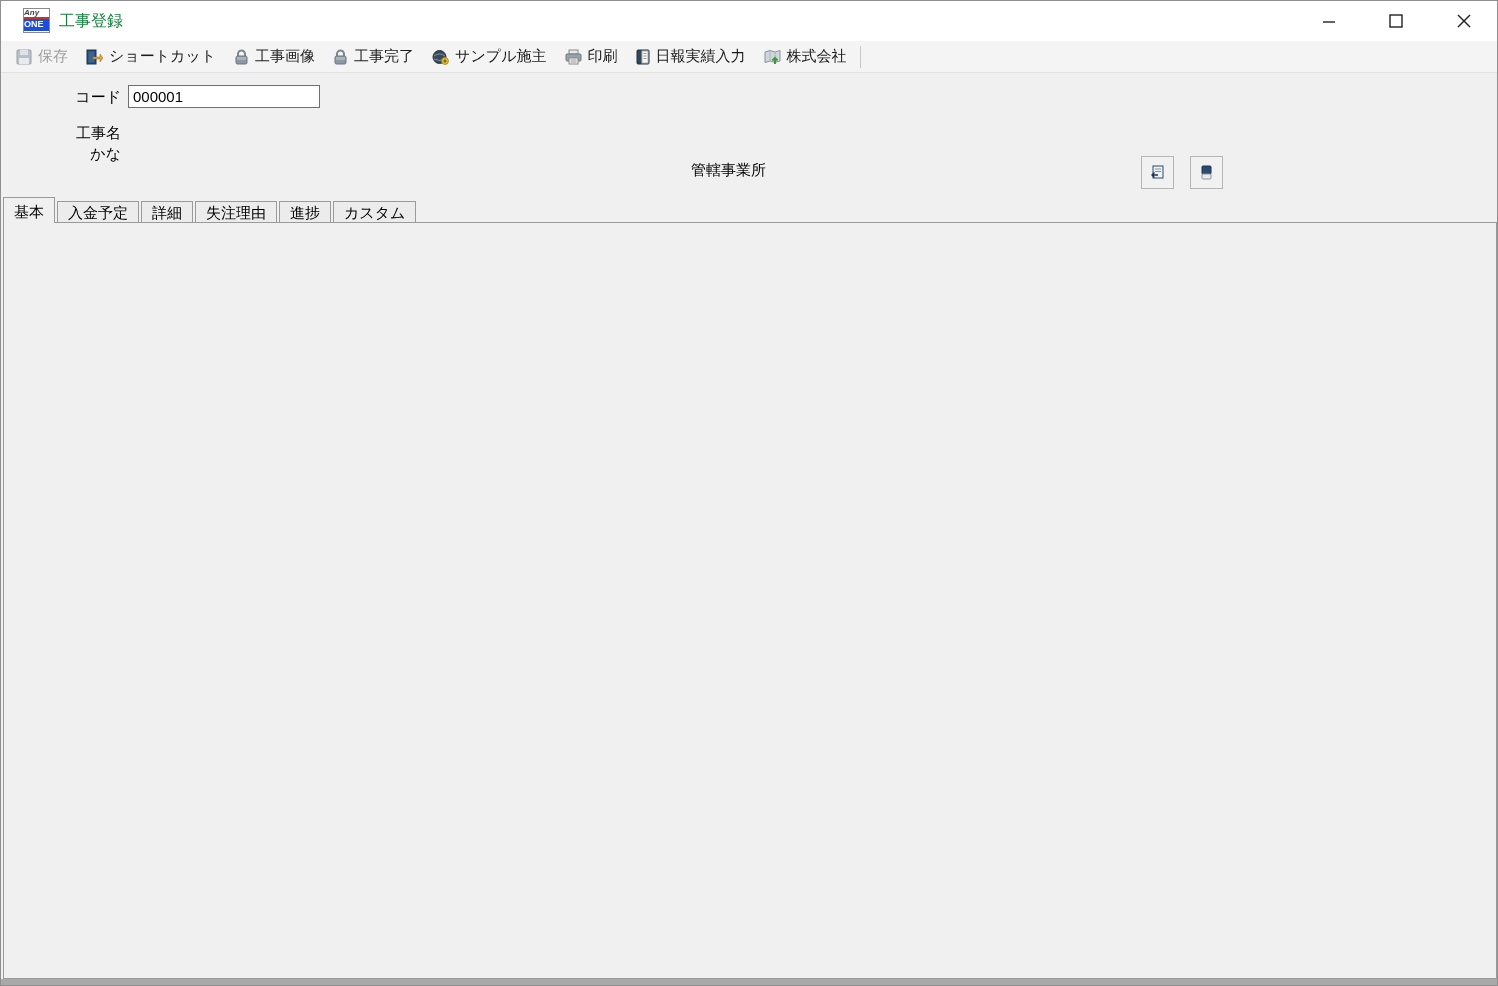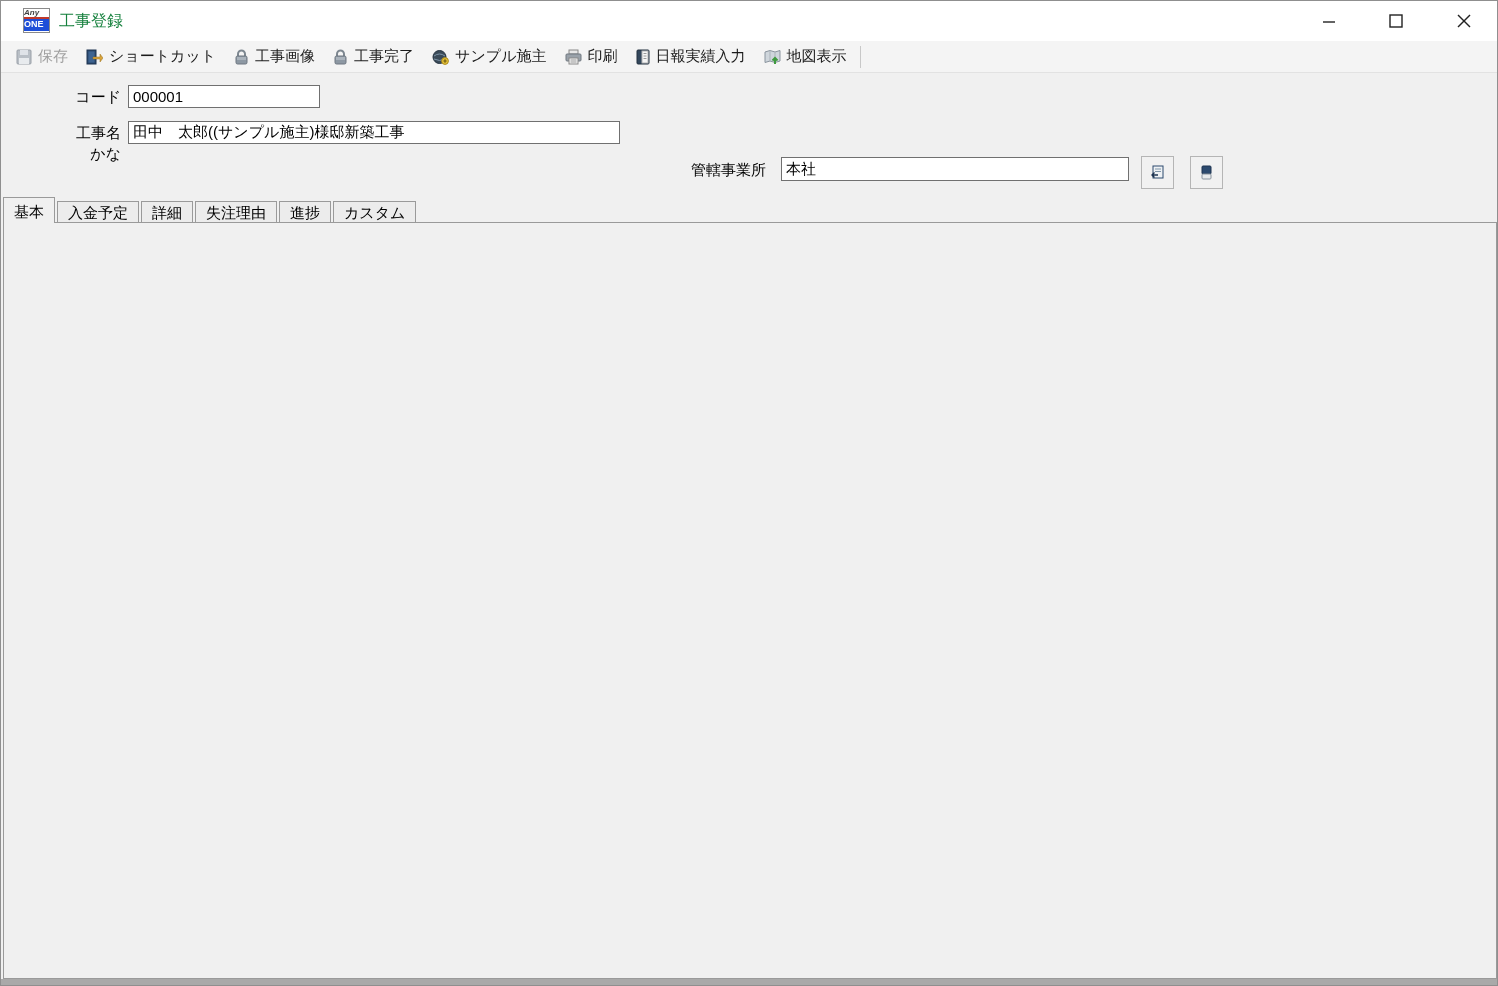--- a/index.html
+++ b/index.html
@@ -150,35 +150,33 @@
         </svg>
       <span>日報実績入力</span>
     </div>
     <div class="tb-item">
       <svg width="17" height="16">
           <path d="M1 3 L6 1.5 L11 3 L16 1.5 V12 L11 13.5 L6 12 L1 13.5 Z" fill="#cfd6dc" stroke="#8a949e"></path>
           <line x1="6" y1="1.5" x2="6" y2="12" stroke="#aab3ba"></line>
           <line x1="11" y1="3" x2="11" y2="13.5" stroke="#aab3ba"></line>
           <path d="M11 15 V9 M8.5 11.5 L11 9 L13.5 11.5" stroke="#3f9a3f" stroke-width="2" fill="none"></path>
         </svg>
-      <span>地図表示</span>
+      <span>株式会社</span>
     </div>
     <div class="tb-sep"></div>
   </div>
 
   <div class="lbl" style="left:0;width:120px;top:84px;">コード</div>
   <input class="inp" style="left: 127px; top: 84px; width: 192px;" value="000001">
 
   <div class="lbl" style="left:0;width:120px;top:120px;">工事名</div>
-  <input class="inp" style="left: 127px; top: 120px; width: 492px;" value="田中　太郎((サンプル施主)様邸新築工事">
 
   <div class="lbl" style="left:0;width:120px;top:141px;">かな</div>
 
   <div class="lbl" style="left:645px;width:120px;top:157px;">管轄事業所</div>
-  <input class="inp" style="left: 780px; top: 156px; width: 348px; height: 24px;" value="本社">
   <div class="sq-btn" style="left:1140px;top:155px;">
     <svg width="15" height="15">
         <rect x="3" y="1" width="10" height="12" fill="#eef1f4" stroke="#2c4a6e"></rect>
         <line x1="5" y1="4" x2="11" y2="4" stroke="#7f95a8"></line>
         <line x1="5" y1="6.5" x2="11" y2="6.5" stroke="#7f95a8"></line>
         <path d="M8 10 H2 M4.5 7.5 L2 10 L4.5 12.5" stroke="#1d3350" stroke-width="1.4" fill="none"></path>
       </svg>
   </div>
   <div class="sq-btn" style="left:1189px;top:155px;">
     <svg width="13" height="15">

